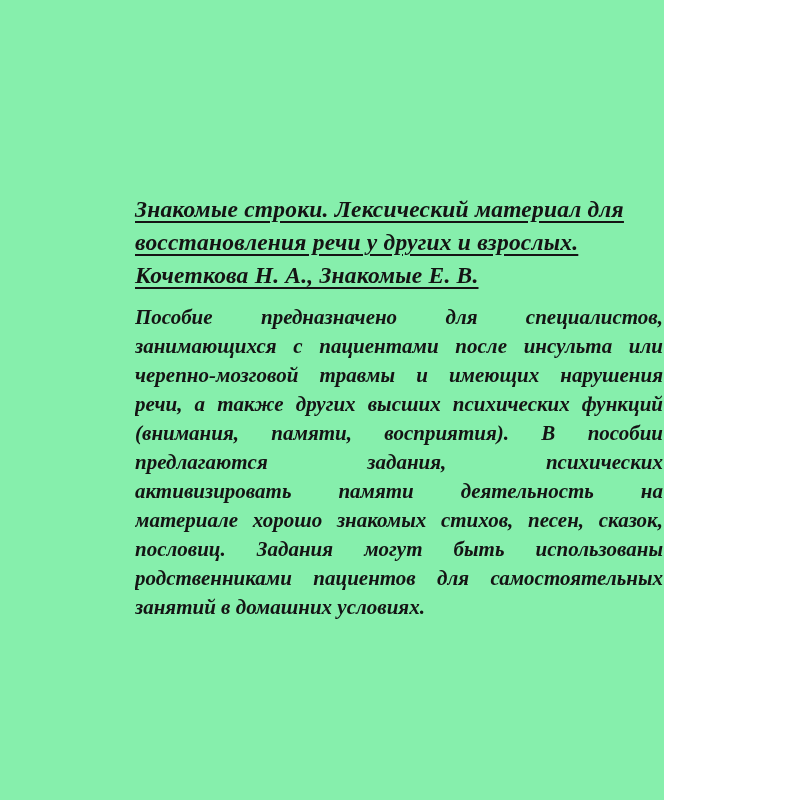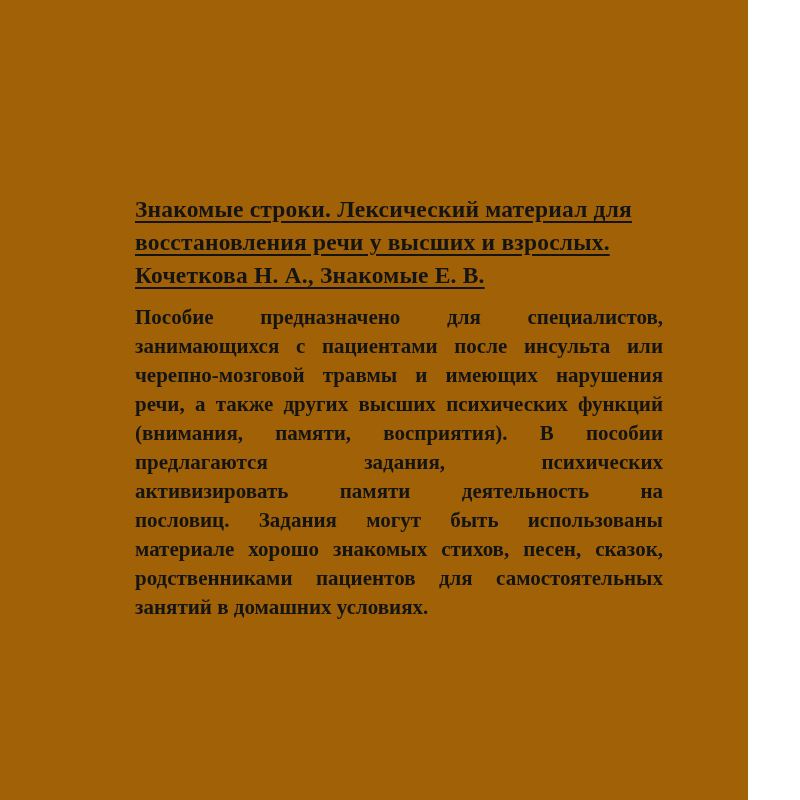--- a/index.html
+++ b/index.html
@@ -2,25 +2,26 @@
 <html><head>
 <meta charset="utf-8">
 <style>
   html, body {
     margin: 0;
     padding: 0;
     background: #ffffff;
   }
   .canvas {
     position: relative;
-    width: 748px;
+    width: 664px;
     height: 800px;
-    background: #a16207;
+    background: #86efac;
     overflow: hidden;
     font-family: "Liberation Serif", "DejaVu Serif", serif;
+    font-style: italic;
   }
   .text-block {
     position: absolute;
     left: 135px;
     top: 193px;
     width: 528px;
     color: #141414;
   }
   .heading {
     font-weight: bold;
@@ -53,32 +54,32 @@
   }
 </style>
 </head>
 <body>
 
 <div class="canvas">
   <div class="text-block">
 
     <div class="heading">
       <div class="h-line">Знакомые строки. Лексический материал для</div>
-      <div class="h-line">восстановления речи у высших и взрослых.</div>
+      <div class="h-line">восстановления речи у других и взрослых.</div>
       <div class="h-line">Кочеткова Н. А., Знакомые Е. В.</div>
     </div>
 
     <div class="paragraph">
       <div class="p-line">Пособие предназначено для специалистов,</div>
       <div class="p-line">занимающихся с пациентами после инсульта или</div>
       <div class="p-line">черепно-мозговой травмы и имеющих нарушения</div>
       <div class="p-line">речи, а также других высших психических функций</div>
       <div class="p-line">(внимания, памяти, восприятия). В пособии</div>
       <div class="p-line">предлагаются задания, психических</div>
       <div class="p-line">активизировать памяти деятельность на</div>
+      <div class="p-line">материале хорошо знакомых стихов, песен, сказок,</div>
       <div class="p-line">пословиц. Задания могут быть использованы</div>
-      <div class="p-line">материале хорошо знакомых стихов, песен, сказок,</div>
       <div class="p-line">родственниками пациентов для самостоятельных</div>
       <div class="p-line last">занятий в домашних условиях.</div>
     </div>
 
   </div>
 </div>
 
 </body></html>

